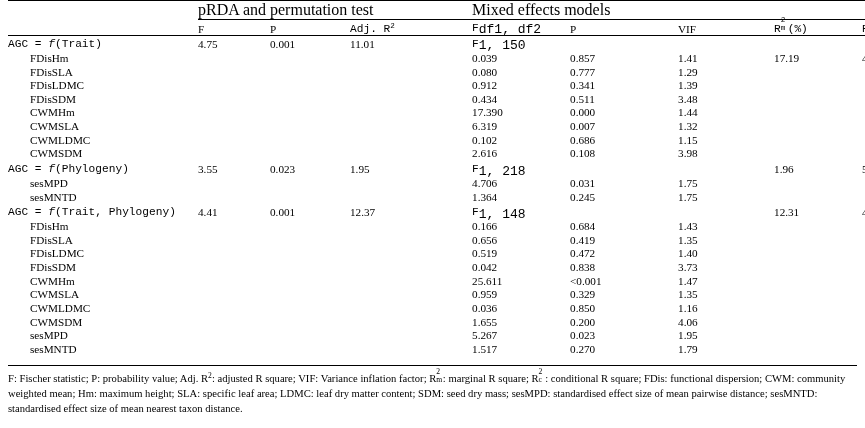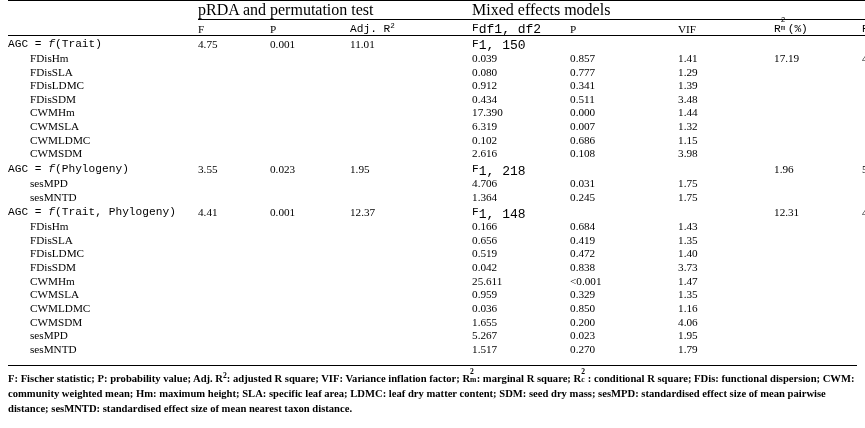--- a/index.html
+++ b/index.html
@@ -111,21 +111,20 @@
     bottom: 12px;
   }
   .footnote-rule {
     border-top: 1.1px solid #000;
     margin-bottom: 5px;
   }
   .footnote {
     font-size: 10.6px;
     line-height: 1.42;
     text-align: left;
-    font-weight: bold;
   }
   .nowrap { white-space: nowrap; font-family: Liberation Mono, monospace; }
 </style>
 </head>
 <body>
 
 <div class="sheet">
 
   <table class="main">
     <colgroup>

